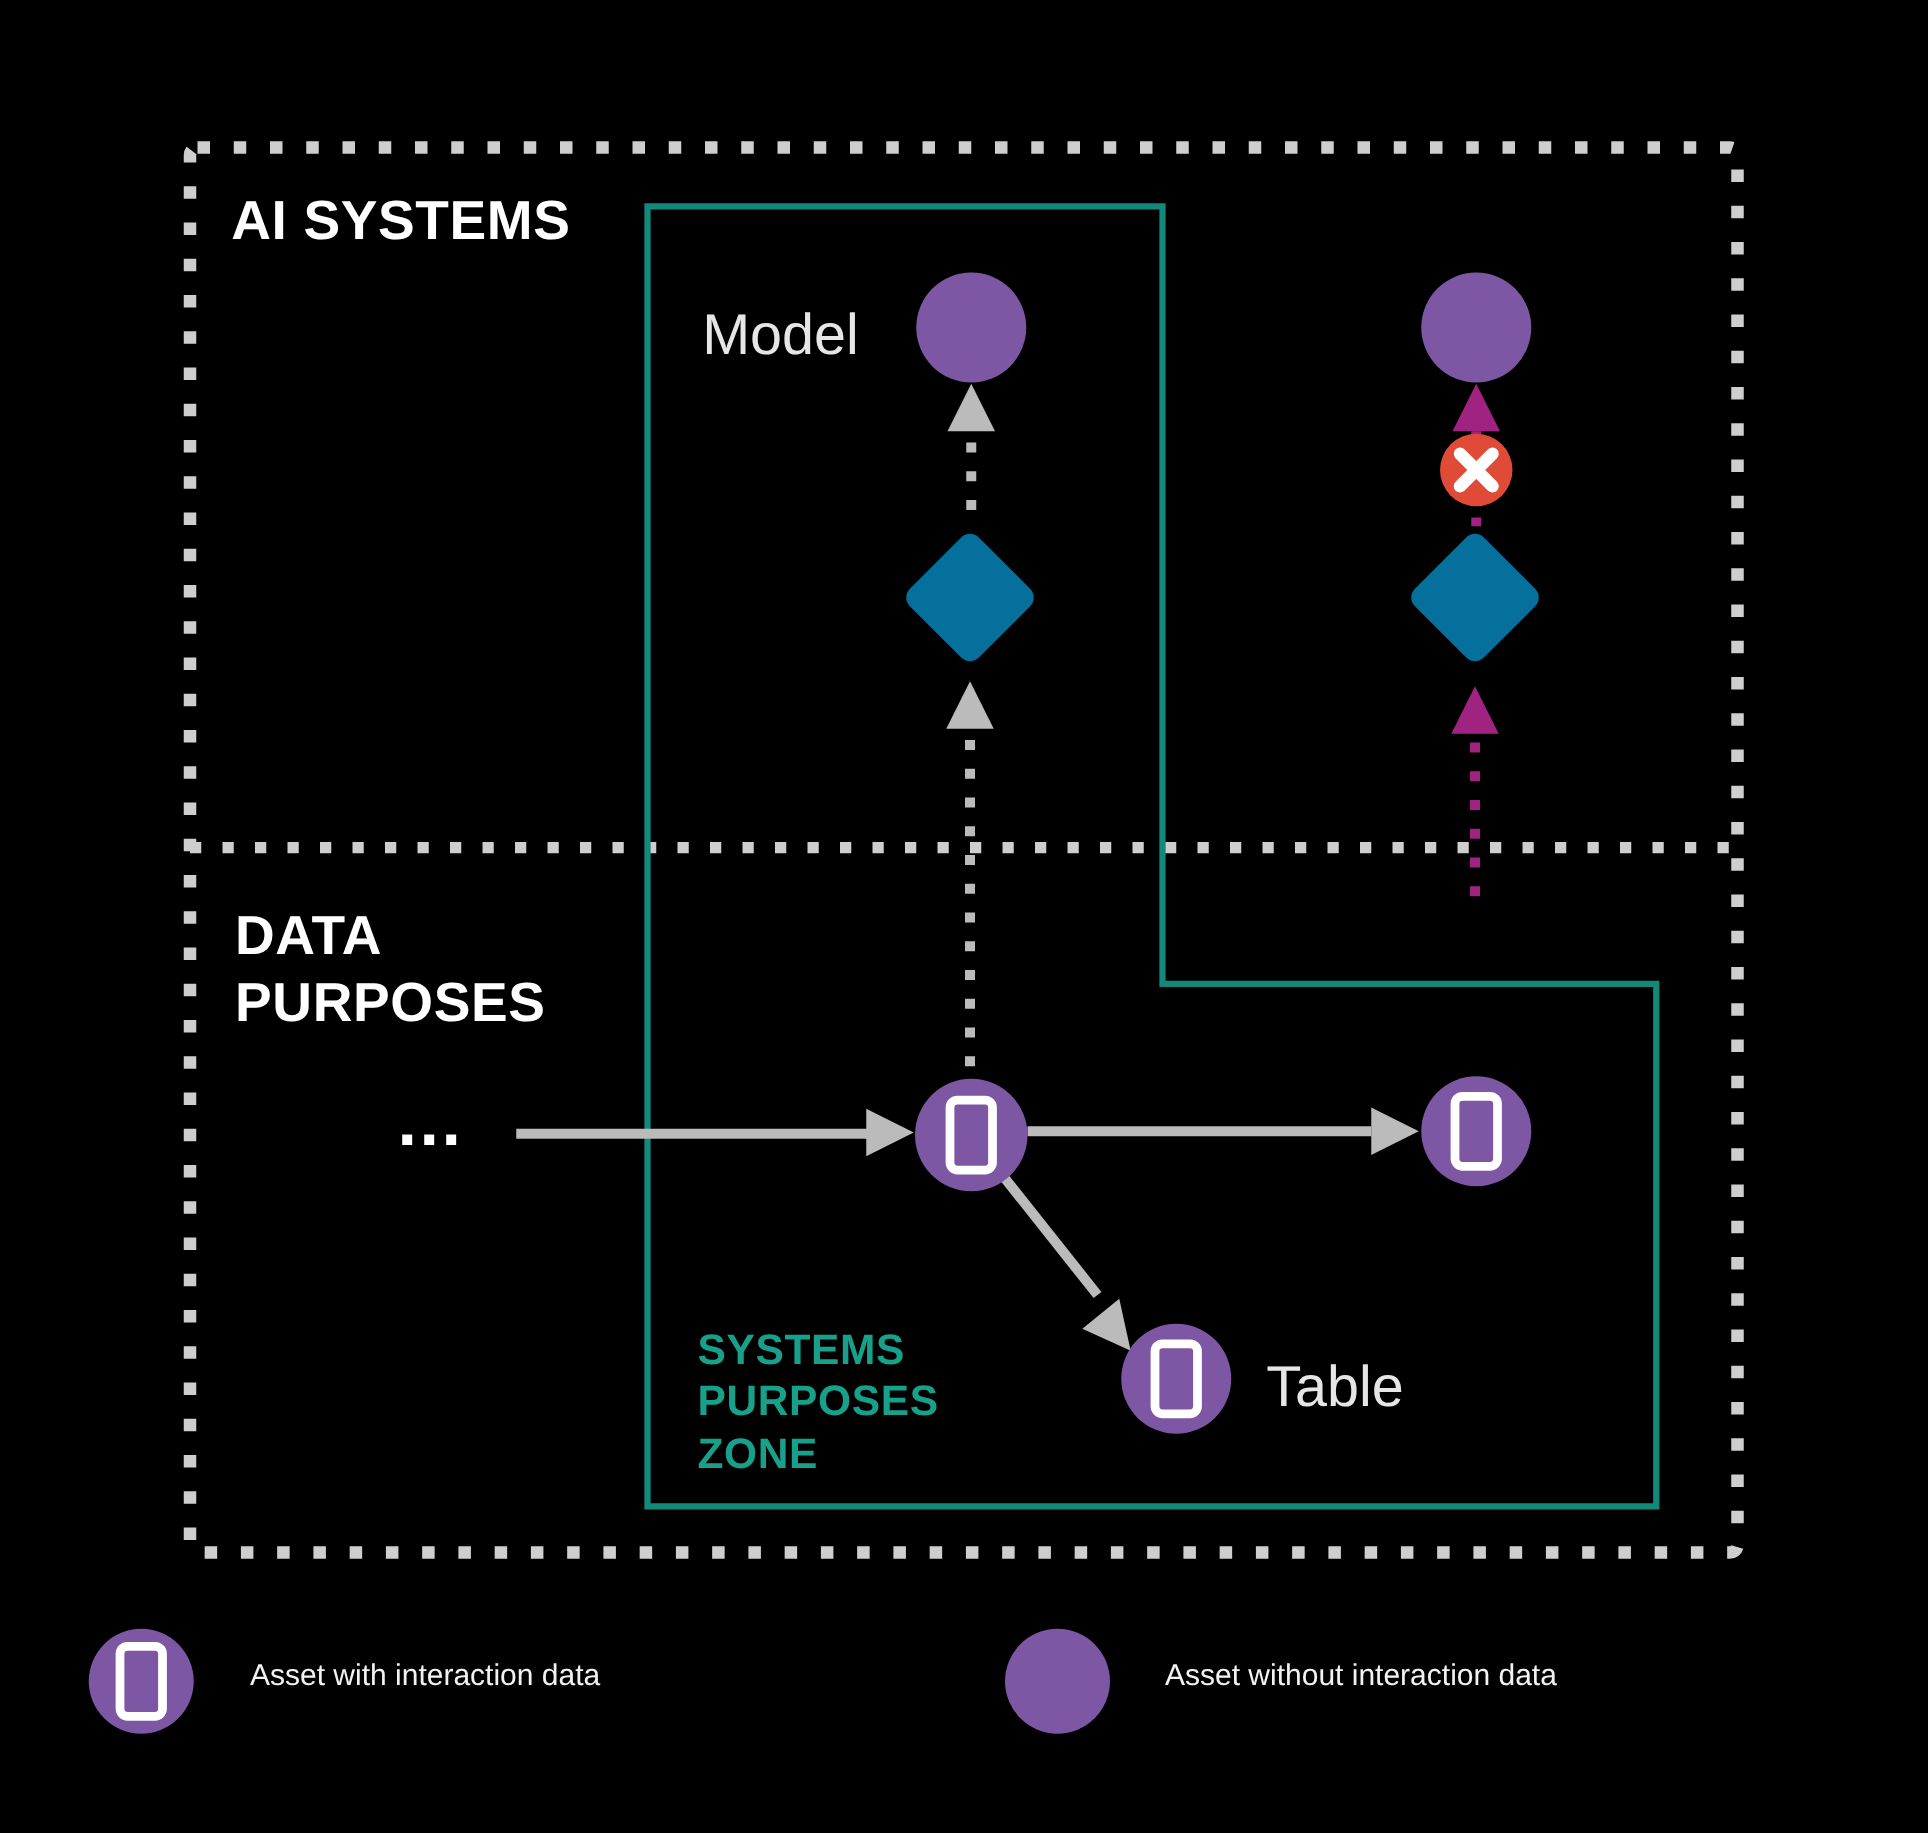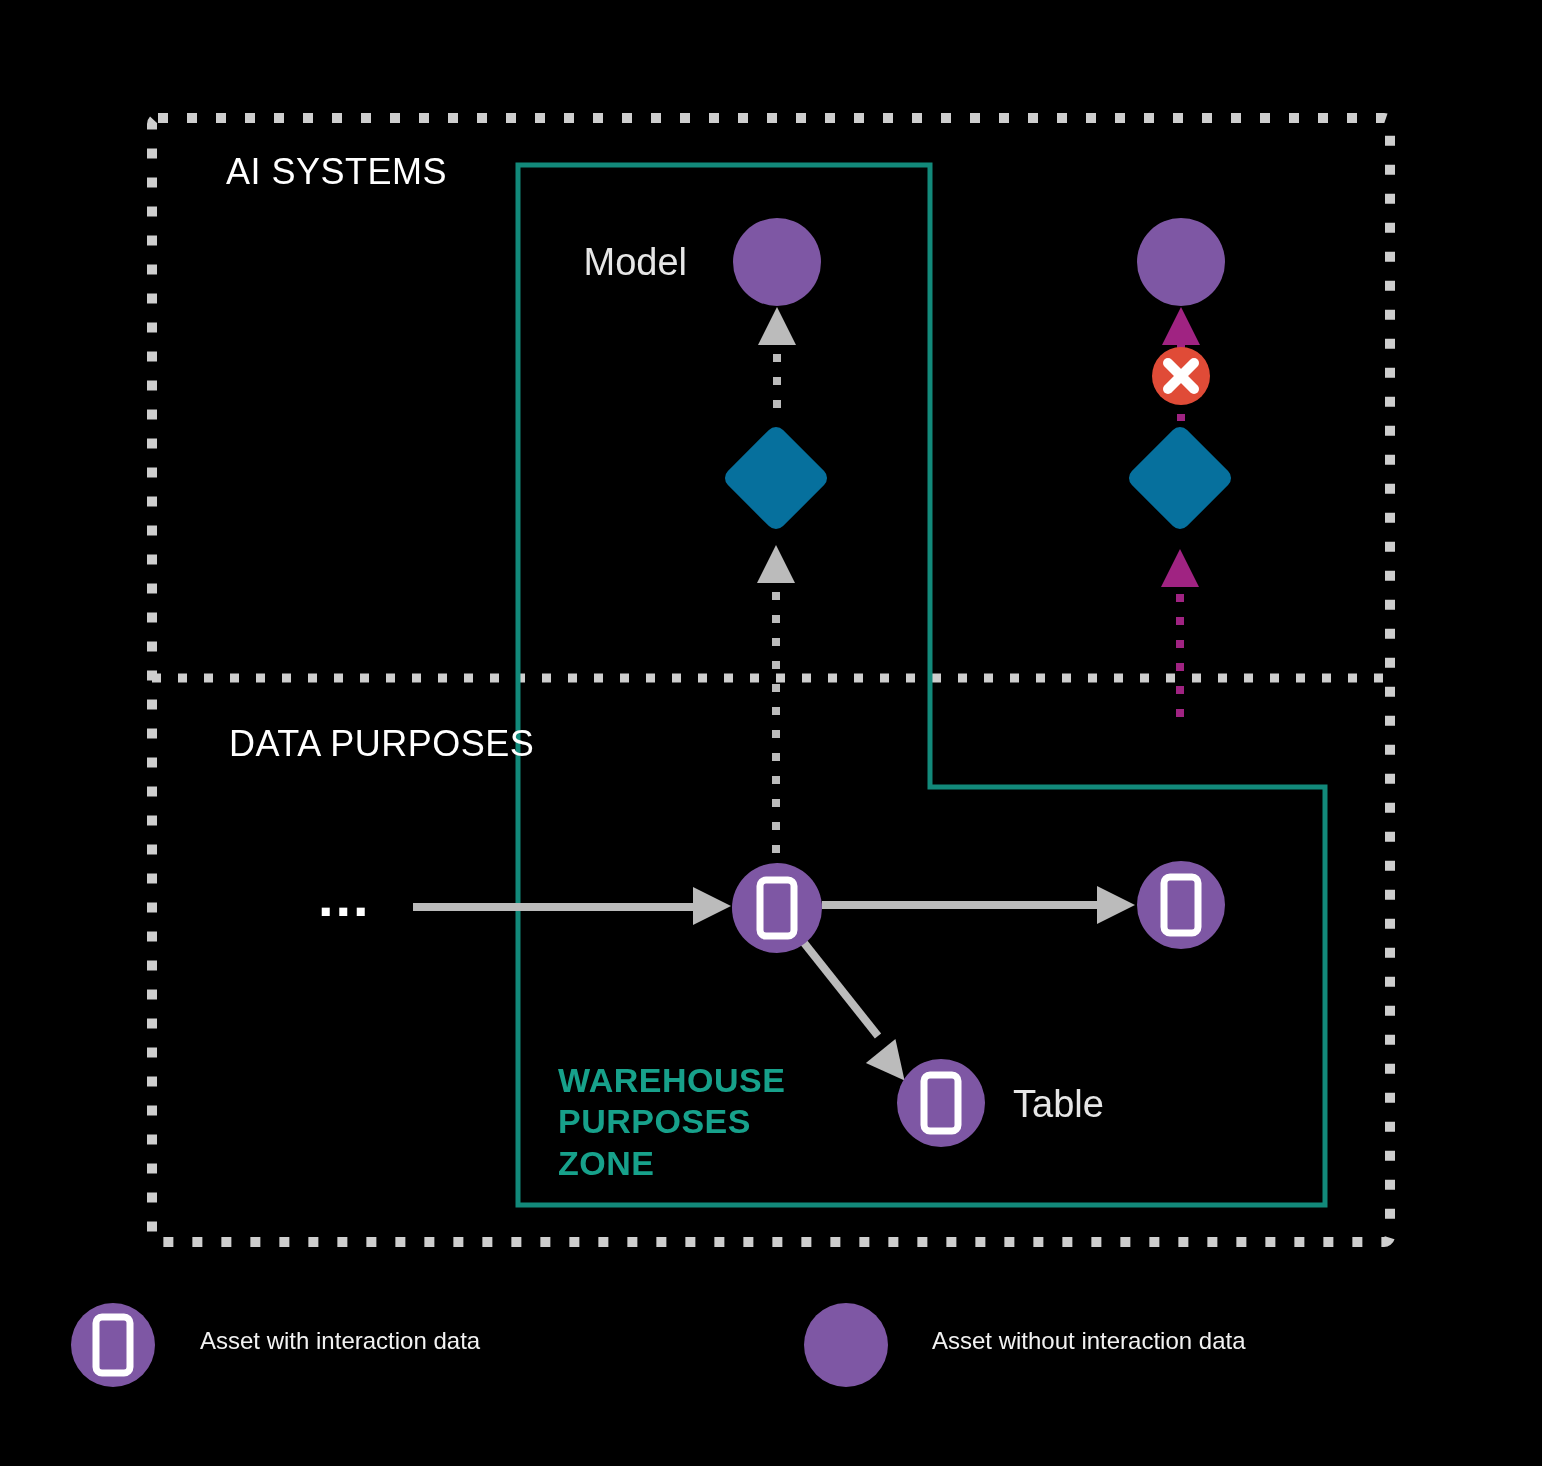--- a/index.html
+++ b/index.html
@@ -7,22 +7,22 @@
     --teal-text:#17a18b; --red:#e04b37; --magenta:#a02382; --gray-arrow:#bbbbbb;
     --dot-border:#cecece; --text-white:#ffffff; --text-light:#e6e6e6;
   }
   html,body{margin:0;padding:0;background:#111;}
   .canvas{
     position:relative;width:1542px;height:1466px;background:var(--background);
     font-family:"Liberation Sans","DejaVu Sans",sans-serif;overflow:hidden;
   }
   .svg-layer{position:absolute;left:0;top:0;width:1542px;height:1466px;}
   .lbl{position:absolute;color:var(--text-light);}
-  .hdr{font-weight:normal;color:var(--text-white);font-size:36px;line-height:1.22;letter-spacing:.5px;margin-left:41px;}
-  .node-lbl{font-size:38px;line-height:1.1;}
+  .hdr{font-weight:bold;color:var(--text-white);font-size:44px;line-height:1.22;letter-spacing:.5px;}
+  .node-lbl{font-size:46px;line-height:1.1;}
   .zone-lbl{font-weight:bold;color:var(--teal-text);font-size:34px;line-height:1.22;letter-spacing:.5px;}
   .legend-lbl{font-size:24px;color:#f2f2f2;}
   .ellipsis{font-size:56px;line-height:50px;font-weight:bold;color:var(--text-white);letter-spacing:2px;}
   .right{text-align:right;}
   
   .outer-border{fill:none;stroke:var(--dot-border);stroke-width:10;stroke-dasharray:10 19;}
   .divider{stroke:var(--dot-border);stroke-width:9;stroke-dasharray:9 17;}
   .zone-border{fill:none;stroke:var(--teal);stroke-width:5;}
   .purple-node{fill:var(--purple);}
   .blue-node{fill:var(--blue);}
@@ -96,21 +96,21 @@
 
   <div class="lbl hdr" style="left:185px;top:150px;">AI SYSTEMS</div>
 
   <div class="lbl hdr" style="left:188px;top:722px;width:330px;">DATA PURPOSES</div>
 
   <div class="lbl node-lbl right" style="left:500px;top:242px;width:187px;">Model</div>
 
 
   <div class="lbl node-lbl" style="left:1013px;top:1084px;text-align:center;">Table</div>
 
-  <div class="lbl zone-lbl" style="left:558px;top:1060px;width:240px;">WAREHOUSE PURPOSES ZONE</div>
+  <div class="lbl zone-lbl" style="left:558px;top:1060px;width:240px;">SYSTEMS PURPOSES ZONE</div>
 
   <div class="lbl ellipsis" style="left:318px;top:872px;">...</div>
 
   <div class="lbl legend-lbl" style="left:200px;top:1327px;">Asset with interaction data</div>
 
   <div class="lbl legend-lbl" style="left:932px;top:1327px;">Asset without interaction data</div>
 
 </div>
 
 </body></html>

